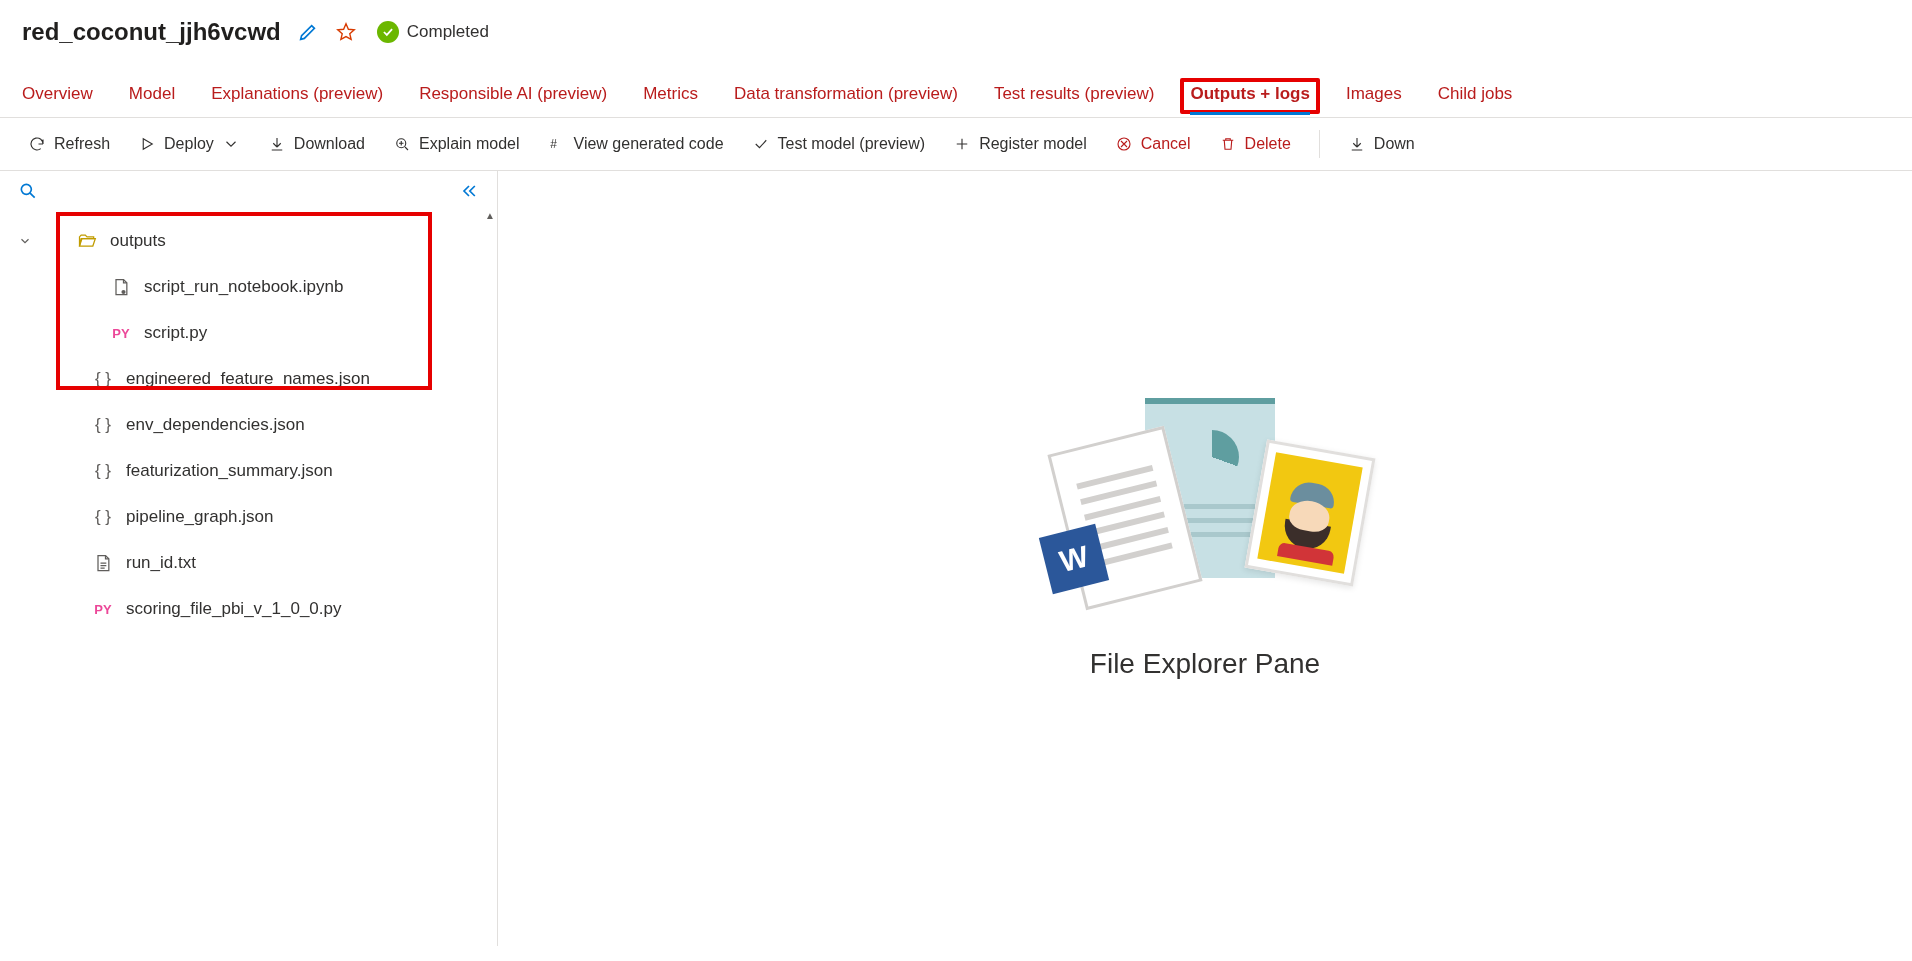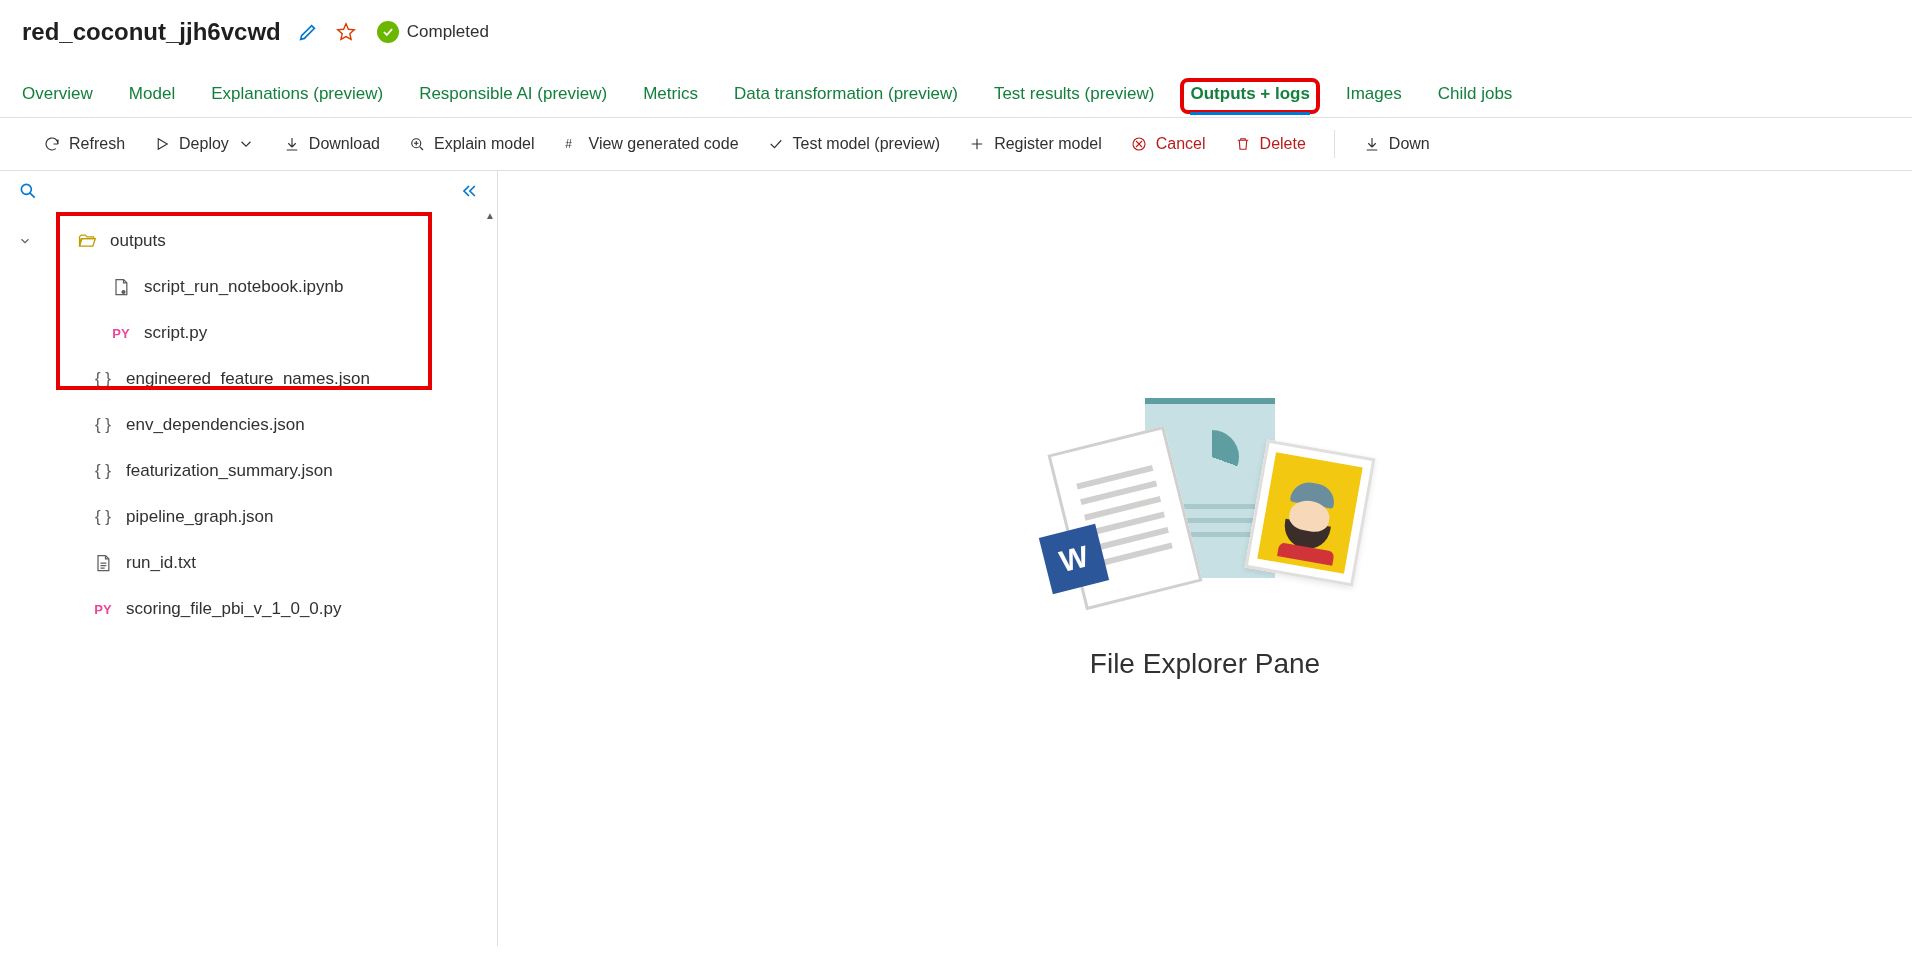--- a/index.html
+++ b/index.html
@@ -10,26 +10,26 @@
     .title { font-size: 24px; font-weight: 600; color: #201f1e; }
     .icon-btn { display: inline-flex; align-items: center; justify-content: center; cursor: pointer; }
     .edit-icon svg { width: 22px; height: 22px; stroke: #0078d4; }
     .star-icon svg { width: 22px; height: 22px; stroke: #d83b01; fill: none; }
     .status-group { display: inline-flex; align-items: center; gap: 8px; margin-left: 4px; }
     .check-circle { width: 22px; height: 22px; border-radius: 50%; background: #6bb700; display: inline-flex; align-items: center; justify-content: center; }
     .check-circle svg { width: 14px; height: 14px; stroke: #fff; stroke-width: 3; fill: none; }
     .status-text { font-size: 17px; color: #323130; }
 
     .tabs { display: flex; gap: 36px; padding: 24px 22px 0; border-bottom: 1px solid transparent; }
-    .tab { font-size: 17px; color: #15803d; padding-bottom: 10px; cursor: pointer; position: relative; }
+    .tab { font-size: 17px; color: #b91c1c; padding-bottom: 10px; cursor: pointer; position: relative; }
     .tab.active { font-weight: 600; }
     .tab.active::after { content: ''; position: absolute; left: 0; right: 0; bottom: -2px; height: 3px; background: #0078d4; }
-    .tab-highlight { border: 4px solid #e60000; border-radius: 8px; padding: 2px 6px 0; margin: -6px -10px 0; }
-
-    .toolbar { display: flex; align-items: center; gap: 28px; padding: 12px 43px; border: 1px solid #e1dfdd; border-left: none; border-right: none; margin-top: 2px; }
+    .tab-highlight { border: 4px solid #e60000; border-radius: 2px; padding: 2px 6px 0; margin: -6px -10px 0; }
+
+    .toolbar { display: flex; align-items: center; gap: 28px; padding: 12px 28px; border: 1px solid #e1dfdd; border-left: none; border-right: none; margin-top: 2px; }
     .tool { display: inline-flex; align-items: center; gap: 8px; font-size: 16px; color: #323130; cursor: pointer; white-space: nowrap; }
     .tool.disabled { color: #b91c1c; cursor: default; }
     .tool svg { width: 18px; height: 18px; stroke: currentColor; fill: none; stroke-width: 1.5; }
     .divider { width: 1px; height: 28px; background: #e1dfdd; }
 
     .content { display: flex; height: calc(100vh - 186px); }
     .sidebar { width: 498px; border-right: 1px solid #e1dfdd; display: flex; flex-direction: column; }
     .sidebar-top { display: flex; justify-content: space-between; align-items: center; padding: 10px 18px 6px; }
     .search-icon svg { width: 20px; height: 20px; stroke: #0078d4; fill: none; stroke-width: 2; }
     .collapse-icon svg { width: 20px; height: 20px; stroke: #0078d4; fill: none; stroke-width: 2; }

